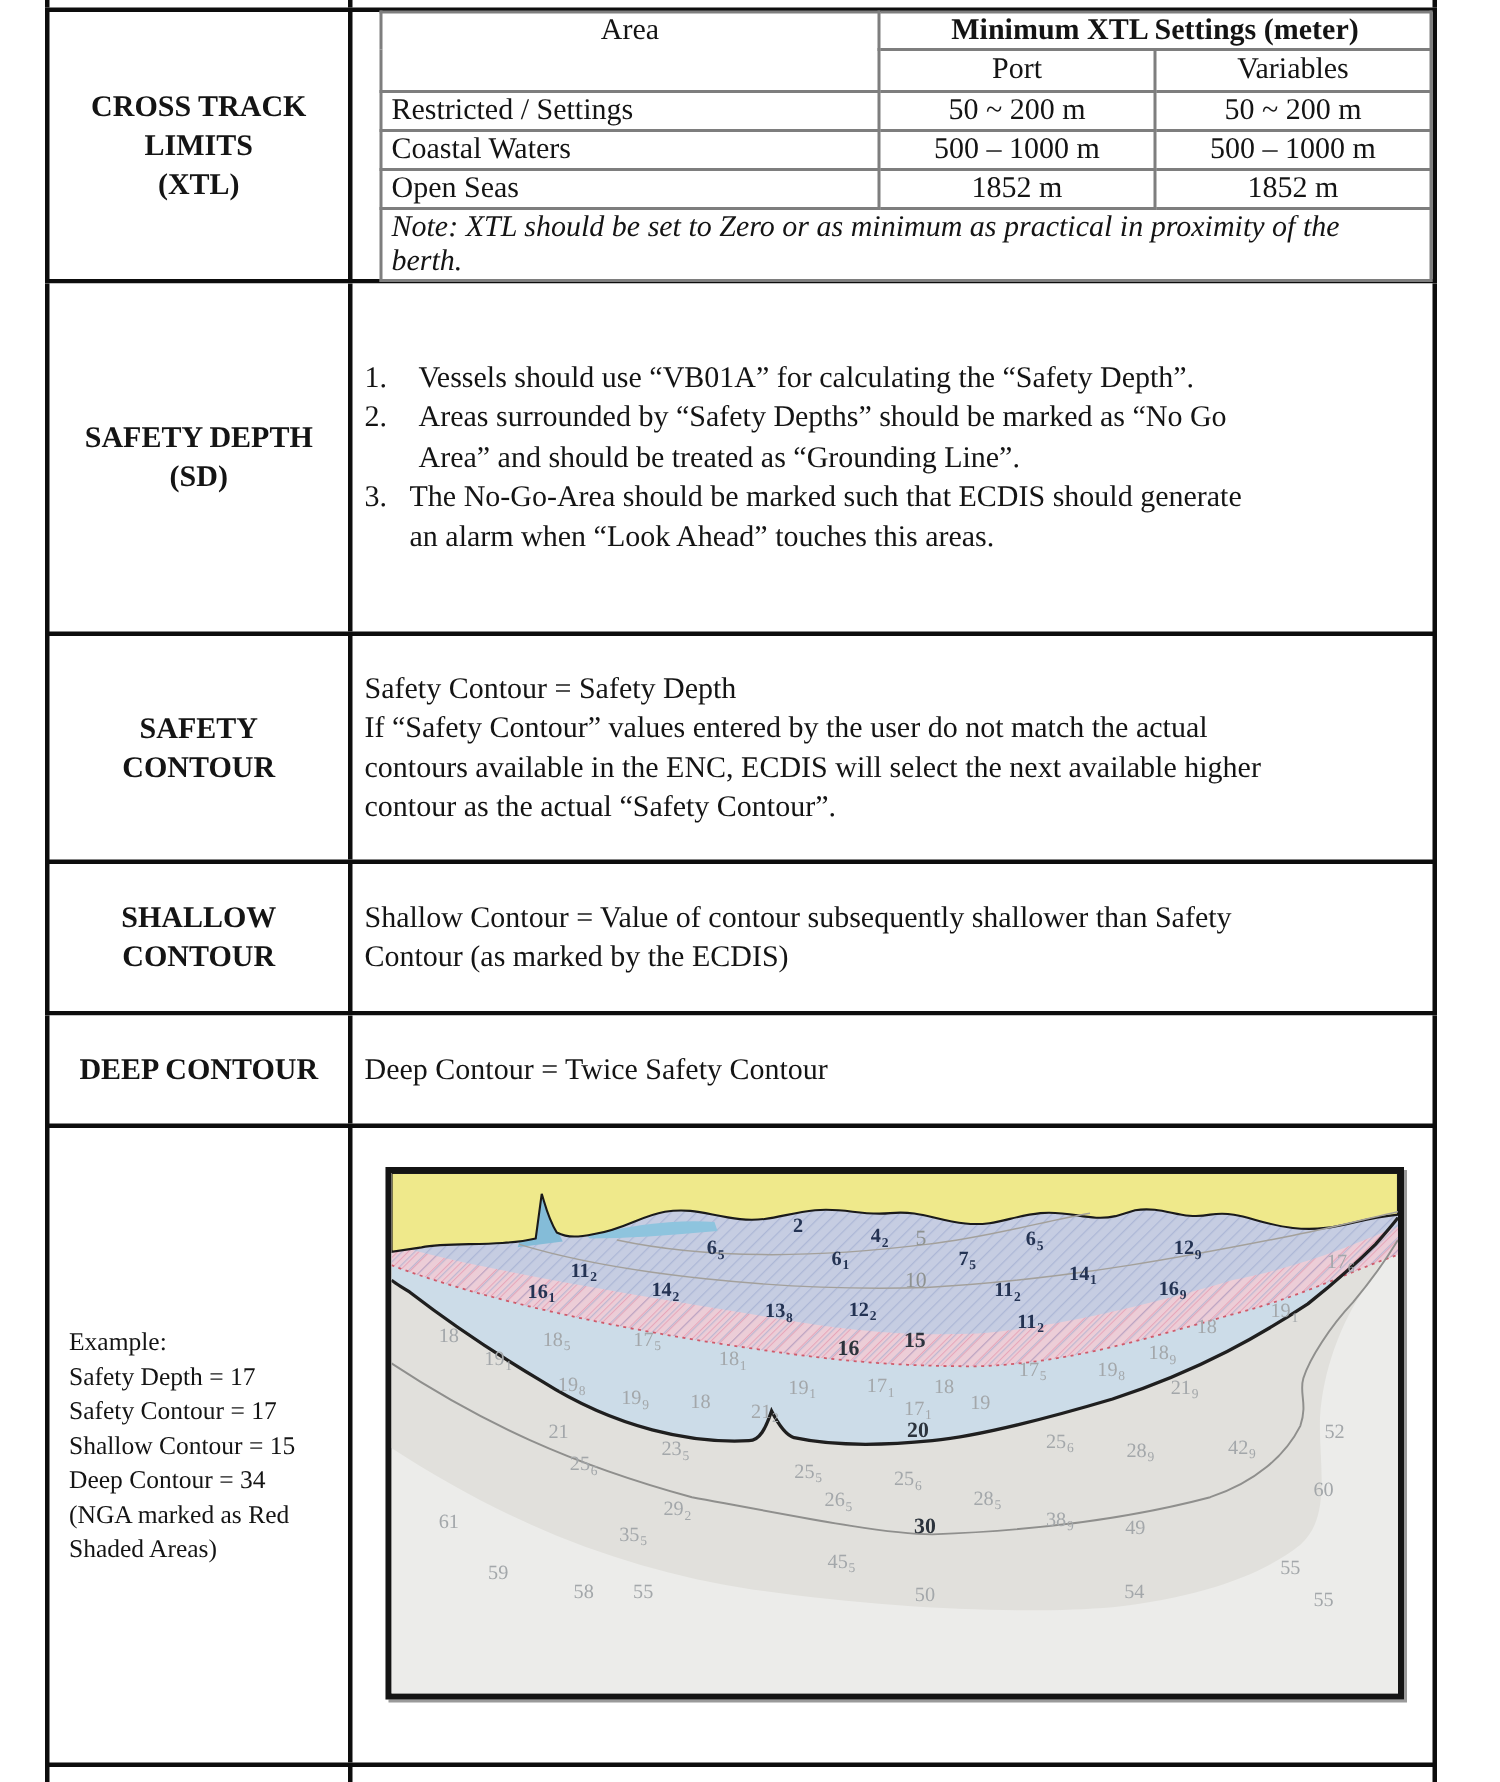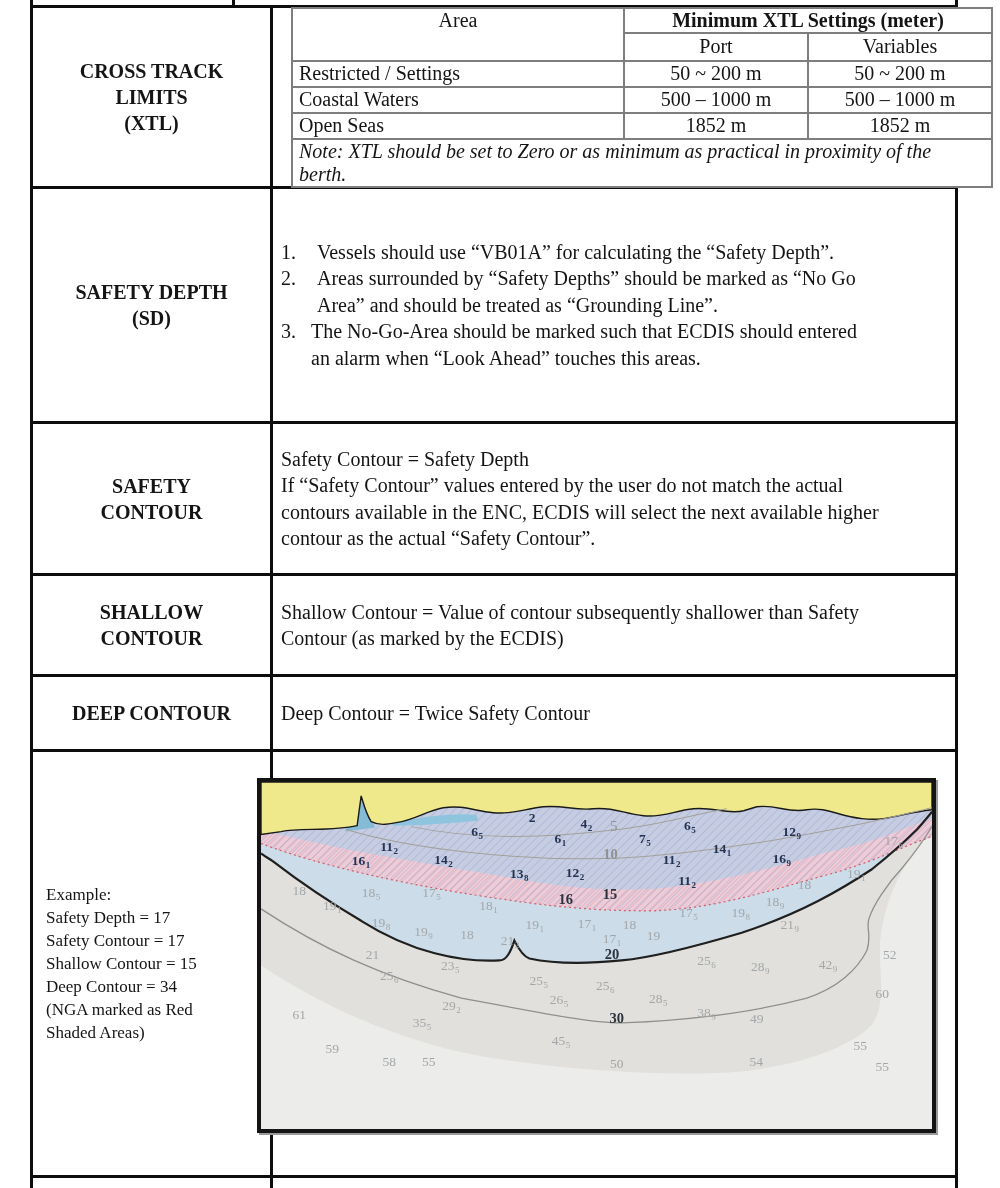--- a/index.html
+++ b/index.html
@@ -2,21 +2,21 @@
 <html><head>
 <meta charset="utf-8">
 <style>
   html,body{margin:0;padding:0;}
   body{width:1000px;height:1188px;background:#ffffff;font-family:"Liberation Serif","DejaVu Serif",serif;color:#141414;}
   .page{position:relative;width:1000px;height:1188px;overflow:hidden;background:#fff;}
   .stub{position:absolute;background:#0d0d0d;}
   .topline{position:absolute;left:30px;top:5px;width:928px;height:3px;background:#0d0d0d;}
   .row{position:absolute;left:30px;width:928px;box-sizing:border-box;border-left:3px solid #0d0d0d;border-right:3px solid #0d0d0d;border-bottom:3px solid #0d0d0d;display:flex;background:#fff;}
   .row-last{border-bottom:none;}
-  .lcol{width:240px;box-sizing:border-box;border-right:3px solid #0d0d0d;display:flex;align-items:center;justify-content:center;flex-shrink:0;}
+  .lcol{width:202px;box-sizing:border-box;border-right:3px solid #0d0d0d;display:flex;align-items:center;justify-content:center;flex-shrink:0;}
   .rcol{flex:1;display:flex;flex-direction:column;justify-content:center;position:relative;}
   .lbl{font-weight:bold;font-size:20px;line-height:26px;text-align:center;white-space:pre-line;}
   .pre{white-space:pre-line;}
   .body-text{font-size:20px;line-height:26.5px;padding:0 18px 0 8px;}
   .list{padding:0 14px 0 8px;font-size:20px;line-height:26.5px;}
   .li{display:flex;}
   .li .num{width:36px;flex-shrink:0;}
   .li .txt{flex:1;}
   
   .xtl-wrap{margin-left:18px;width:702px;}
@@ -106,21 +106,21 @@
           <span class="num">1.</span>
           <span class="txt pre">Vessels should use “VB01A” for calculating the “Safety Depth”.</span>
         </div>
         <div class="li">
           <span class="num">2.</span>
           <span class="txt pre">Areas surrounded by “Safety Depths” should be marked as “No Go
 Area” and should be treated as “Grounding Line”.</span>
         </div>
         <div class="li">
           <span class="num" style="width:30px">3.</span>
-          <span class="txt pre">The No-Go-Area should be marked such that ECDIS should entered
+          <span class="txt pre">The No-Go-Area should be marked such that ECDIS should generate
 an alarm when “Look Ahead” touches this areas.</span>
         </div>
       </div>
     </div>
   </div>
 
   <div class="row" style="top:424px;height:152px">
     <div class="lcol">
       <div class="lbl">SAFETY
 CONTOUR</div>
@@ -208,21 +208,21 @@
         <span class="snd dark" style="left: 19.1%; top: 19.4%;">11<span class="sub">2</span></span>
         <span class="snd dark" style="left: 68.7%; top: 20%;">14<span class="sub">1</span></span>
         <span class="snd dark" style="left: 14.9%; top: 23.4%;">16<span class="sub">1</span></span>
         <span class="snd dark" style="left: 27.2%; top: 23.1%;">14<span class="sub">2</span></span>
         <span class="snd dark" style="left: 61.2%; top: 23.1%;">11<span class="sub">2</span></span>
         <span class="snd dark" style="left: 77.6%; top: 22.9%;">16<span class="sub">9</span></span>
         <span class="snd dark" style="left: 38.5%; top: 27%;">13<span class="sub">8</span></span>
         <span class="snd dark" style="left: 46.8%; top: 26.8%;">12<span class="sub">2</span></span>
         <span class="snd dark" style="left: 63.5%; top: 29.2%;">11<span class="sub">2</span></span>
         <span class="ctr gy" style="left: 52.6%; top: 12.7%;">5</span>
-        <span class="ctr gy" style="left: 52.1%; top: 20.8%; font-weight: bold;">10</span>
+        <span class="ctr gy" style="left: 52.1%; top: 20.8%;">10</span>
         <span class="ctr dk" style="left: 52%; top: 32.4%;">15</span>
         <span class="ctr dk" style="left: 45.4%; top: 33.8%;">16</span>
         <span class="ctr dk" style="left: 52.3%; top: 49.6%;">20</span>
         <span class="ctr dk" style="left: 53%; top: 67.9%;">30</span>
         <span class="snd gray" style="left: 94.3%; top: 17.6%;">17<span class="sub">6</span></span>
         <span class="snd gray" style="left: 88.7%; top: 27%;">19<span class="sub">1</span></span>
         <span class="snd gray" style="left: 81%; top: 29.4%;">18</span>
         <span class="snd gray" style="left: 5.7%; top: 31%;">18</span>
         <span class="snd gray" style="left: 16.4%; top: 32.5%;">18<span class="sub">5</span></span>
         <span class="snd gray" style="left: 25.4%; top: 32.5%;">17<span class="sub">5</span></span>

